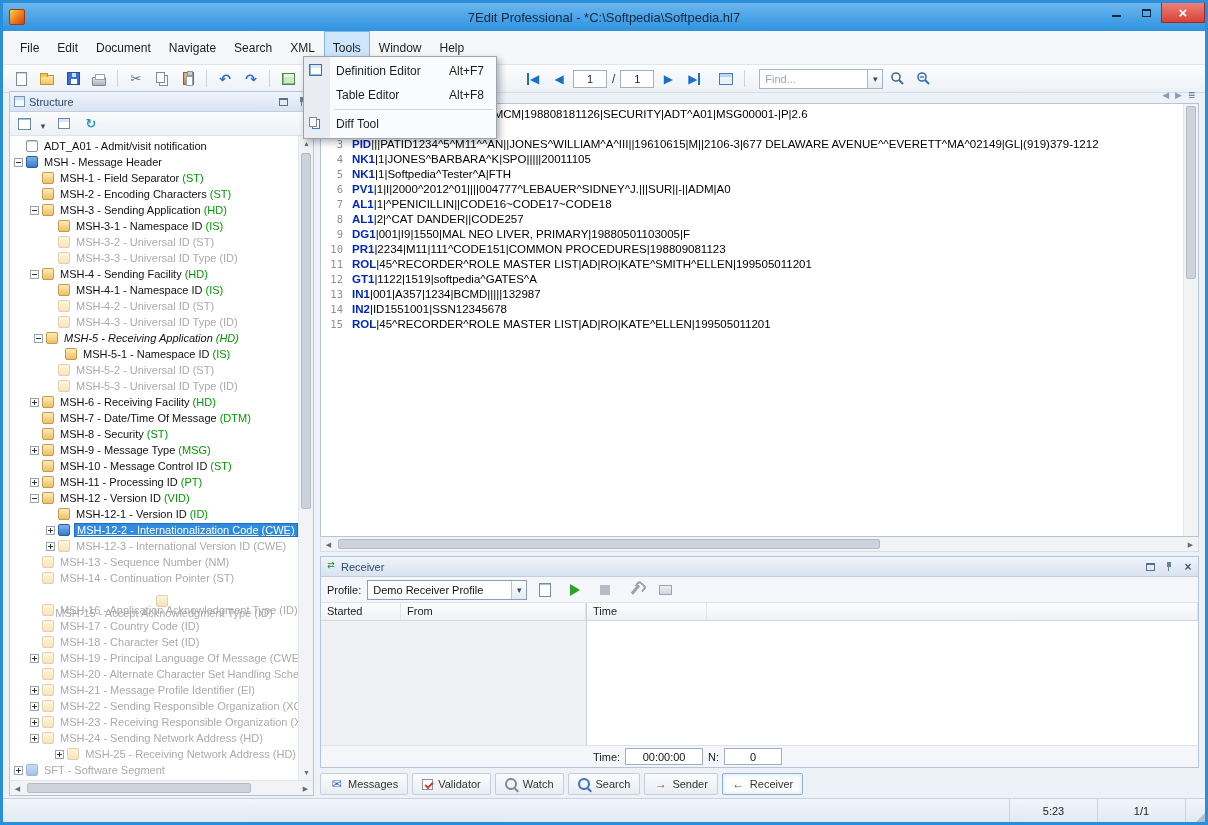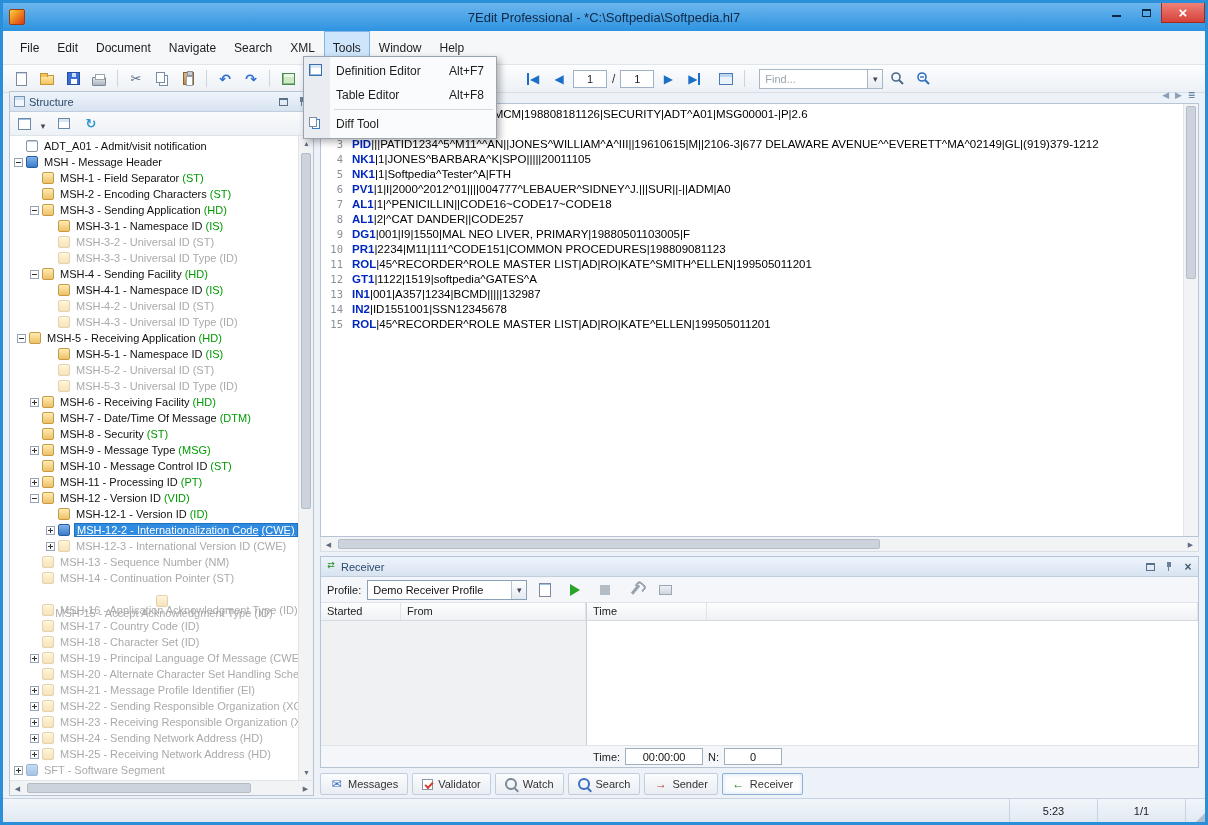--- a/index.html
+++ b/index.html
@@ -380,86 +380,86 @@
           <div class="tree-row muted" style="padding-left: 36px;">
             <span class="tg none"></span>
             <span class="ticon field"></span>
             <span class="tl"><span class="txt">MSH-4-2 - Universal ID</span><span class="sfx">(ST)</span></span>
           </div>
           <div class="tree-row muted" style="padding-left: 36px;">
             <span class="tg none"></span>
             <span class="ticon field"></span>
             <span class="tl"><span class="txt">MSH-4-3 - Universal ID Type</span><span class="sfx">(ID)</span></span>
           </div>
-          <div class="tree-row normal" style="padding-left: 7px;">
+          <div class="tree-row normal" style="padding-left: 24px; font-style: italic;">
             <span class="tg"></span>
             <span class="ticon field"></span>
             <span class="tl"><span class="txt">MSH-5 - Receiving Application</span><span class="sfx">(HD)</span></span>
           </div>
+          <div class="tree-row normal" style="padding-left: 36px; margin-left: 7px;">
+            <span class="tg none"></span>
+            <span class="ticon field"></span>
+            <span class="tl"><span class="txt">MSH-5-1 - Namespace ID</span><span class="sfx">(IS)</span></span>
+          </div>
+          <div class="tree-row muted" style="padding-left: 36px;">
+            <span class="tg none"></span>
+            <span class="ticon field"></span>
+            <span class="tl"><span class="txt">MSH-5-2 - Universal ID</span><span class="sfx">(ST)</span></span>
+          </div>
+          <div class="tree-row muted" style="padding-left: 36px;">
+            <span class="tg none"></span>
+            <span class="ticon field"></span>
+            <span class="tl"><span class="txt">MSH-5-3 - Universal ID Type</span><span class="sfx">(ID)</span></span>
+          </div>
+          <div class="tree-row normal" style="padding-left: 20px;">
+            <span class="tg plus"></span>
+            <span class="ticon field"></span>
+            <span class="tl"><span class="txt">MSH-6 - Receiving Facility</span><span class="sfx">(HD)</span></span>
+          </div>
+          <div class="tree-row normal" style="padding-left: 20px;">
+            <span class="tg none"></span>
+            <span class="ticon field"></span>
+            <span class="tl"><span class="txt">MSH-7 - Date/Time Of Message</span><span class="sfx">(DTM)</span></span>
+          </div>
+          <div class="tree-row normal" style="padding-left: 20px;">
+            <span class="tg none"></span>
+            <span class="ticon field"></span>
+            <span class="tl"><span class="txt">MSH-8 - Security</span><span class="sfx">(ST)</span></span>
+          </div>
+          <div class="tree-row normal" style="padding-left: 20px;">
+            <span class="tg plus"></span>
+            <span class="ticon field"></span>
+            <span class="tl"><span class="txt">MSH-9 - Message Type</span><span class="sfx">(MSG)</span></span>
+          </div>
+          <div class="tree-row normal" style="padding-left: 20px;">
+            <span class="tg none"></span>
+            <span class="ticon field"></span>
+            <span class="tl"><span class="txt">MSH-10 - Message Control ID</span><span class="sfx">(ST)</span></span>
+          </div>
+          <div class="tree-row normal" style="padding-left: 20px;">
+            <span class="tg plus"></span>
+            <span class="ticon field"></span>
+            <span class="tl"><span class="txt">MSH-11 - Processing ID</span><span class="sfx">(PT)</span></span>
+          </div>
+          <div class="tree-row normal" style="padding-left: 20px;">
+            <span class="tg"></span>
+            <span class="ticon field"></span>
+            <span class="tl"><span class="txt">MSH-12 - Version ID</span><span class="sfx">(VID)</span></span>
+          </div>
           <div class="tree-row normal" style="padding-left: 36px;">
             <span class="tg none"></span>
             <span class="ticon field"></span>
-            <span class="tl"><span class="txt">MSH-5-1 - Namespace ID</span><span class="sfx">(IS)</span></span>
+            <span class="tl"><span class="txt">MSH-12-1 - Version ID</span><span class="sfx">(ID)</span></span>
+          </div>
+          <div class="tree-row selected" style="padding-left: 36px;">
+            <span class="tg plus"></span>
+            <span class="ticon field"></span>
+            <span class="tl"><span class="txt">MSH-12-2 - Internationalization Code</span><span class="sfx">(CWE)</span></span>
           </div>
           <div class="tree-row muted" style="padding-left: 36px;">
-            <span class="tg none"></span>
-            <span class="ticon field"></span>
-            <span class="tl"><span class="txt">MSH-5-2 - Universal ID</span><span class="sfx">(ST)</span></span>
-          </div>
-          <div class="tree-row muted" style="padding-left: 36px;">
-            <span class="tg none"></span>
-            <span class="ticon field"></span>
-            <span class="tl"><span class="txt">MSH-5-3 - Universal ID Type</span><span class="sfx">(ID)</span></span>
-          </div>
-          <div class="tree-row normal" style="padding-left: 20px;">
-            <span class="tg plus"></span>
-            <span class="ticon field"></span>
-            <span class="tl"><span class="txt">MSH-6 - Receiving Facility</span><span class="sfx">(HD)</span></span>
-          </div>
-          <div class="tree-row normal" style="padding-left: 20px;">
-            <span class="tg none"></span>
-            <span class="ticon field"></span>
-            <span class="tl"><span class="txt">MSH-7 - Date/Time Of Message</span><span class="sfx">(DTM)</span></span>
-          </div>
-          <div class="tree-row normal" style="padding-left: 20px;">
-            <span class="tg none"></span>
-            <span class="ticon field"></span>
-            <span class="tl"><span class="txt">MSH-8 - Security</span><span class="sfx">(ST)</span></span>
-          </div>
-          <div class="tree-row normal" style="padding-left: 20px;">
-            <span class="tg plus"></span>
-            <span class="ticon field"></span>
-            <span class="tl"><span class="txt">MSH-9 - Message Type</span><span class="sfx">(MSG)</span></span>
-          </div>
-          <div class="tree-row normal" style="padding-left: 20px;">
-            <span class="tg none"></span>
-            <span class="ticon field"></span>
-            <span class="tl"><span class="txt">MSH-10 - Message Control ID</span><span class="sfx">(ST)</span></span>
-          </div>
-          <div class="tree-row normal" style="padding-left: 20px;">
-            <span class="tg plus"></span>
-            <span class="ticon field"></span>
-            <span class="tl"><span class="txt">MSH-11 - Processing ID</span><span class="sfx">(PT)</span></span>
-          </div>
-          <div class="tree-row normal" style="padding-left: 20px;">
-            <span class="tg"></span>
-            <span class="ticon field"></span>
-            <span class="tl"><span class="txt">MSH-12 - Version ID</span><span class="sfx">(VID)</span></span>
-          </div>
-          <div class="tree-row normal" style="padding-left: 36px;">
-            <span class="tg none"></span>
-            <span class="ticon field"></span>
-            <span class="tl"><span class="txt">MSH-12-1 - Version ID</span><span class="sfx">(ID)</span></span>
-          </div>
-          <div class="tree-row selected" style="padding-left: 36px;">
-            <span class="tg plus"></span>
-            <span class="ticon field"></span>
-            <span class="tl"><span class="txt">MSH-12-2 - Internationalization Code</span><span class="sfx">(CWE)</span></span>
-          </div>
-          <div class="tree-row muted" style="padding-left: 36px;">
             <span class="tg plus"></span>
             <span class="ticon field"></span>
             <span class="tl"><span class="txt">MSH-12-3 - International Version ID</span><span class="sfx">(CWE)</span></span>
           </div>
           <div class="tree-row muted" style="padding-left: 20px;">
             <span class="tg none"></span>
             <span class="ticon field"></span>
             <span class="tl"><span class="txt">MSH-13 - Sequence Number</span><span class="sfx">(NM)</span></span>
           </div>
           <div class="tree-row muted" style="padding-left: 20px;">
@@ -510,21 +510,21 @@
           <div class="tree-row muted" style="padding-left: 20px;">
             <span class="tg plus"></span>
             <span class="ticon field"></span>
             <span class="tl"><span class="txt">MSH-23 - Receiving Responsible Organization</span><span class="sfx">(XON)</span></span>
           </div>
           <div class="tree-row muted" style="padding-left: 20px;">
             <span class="tg plus"></span>
             <span class="ticon field"></span>
             <span class="tl"><span class="txt">MSH-24 - Sending Network Address</span><span class="sfx">(HD)</span></span>
           </div>
-          <div class="tree-row muted" style="padding-left: 20px;">
+          <div class="tree-row muted" style="padding-left: 20px; justify-content: flex-end;">
             <span class="tg plus"></span>
             <span class="ticon field"></span>
             <span class="tl"><span class="txt">MSH-25 - Receiving Network Address</span><span class="sfx">(HD)</span></span>
           </div>
           <div class="tree-row muted" style="padding-left: 4px;">
             <span class="tg plus"></span>
             <span class="ticon seg"></span>
             <span class="tl"><span class="txt">SFT - Software Segment</span></span>
           </div>
         </div>

